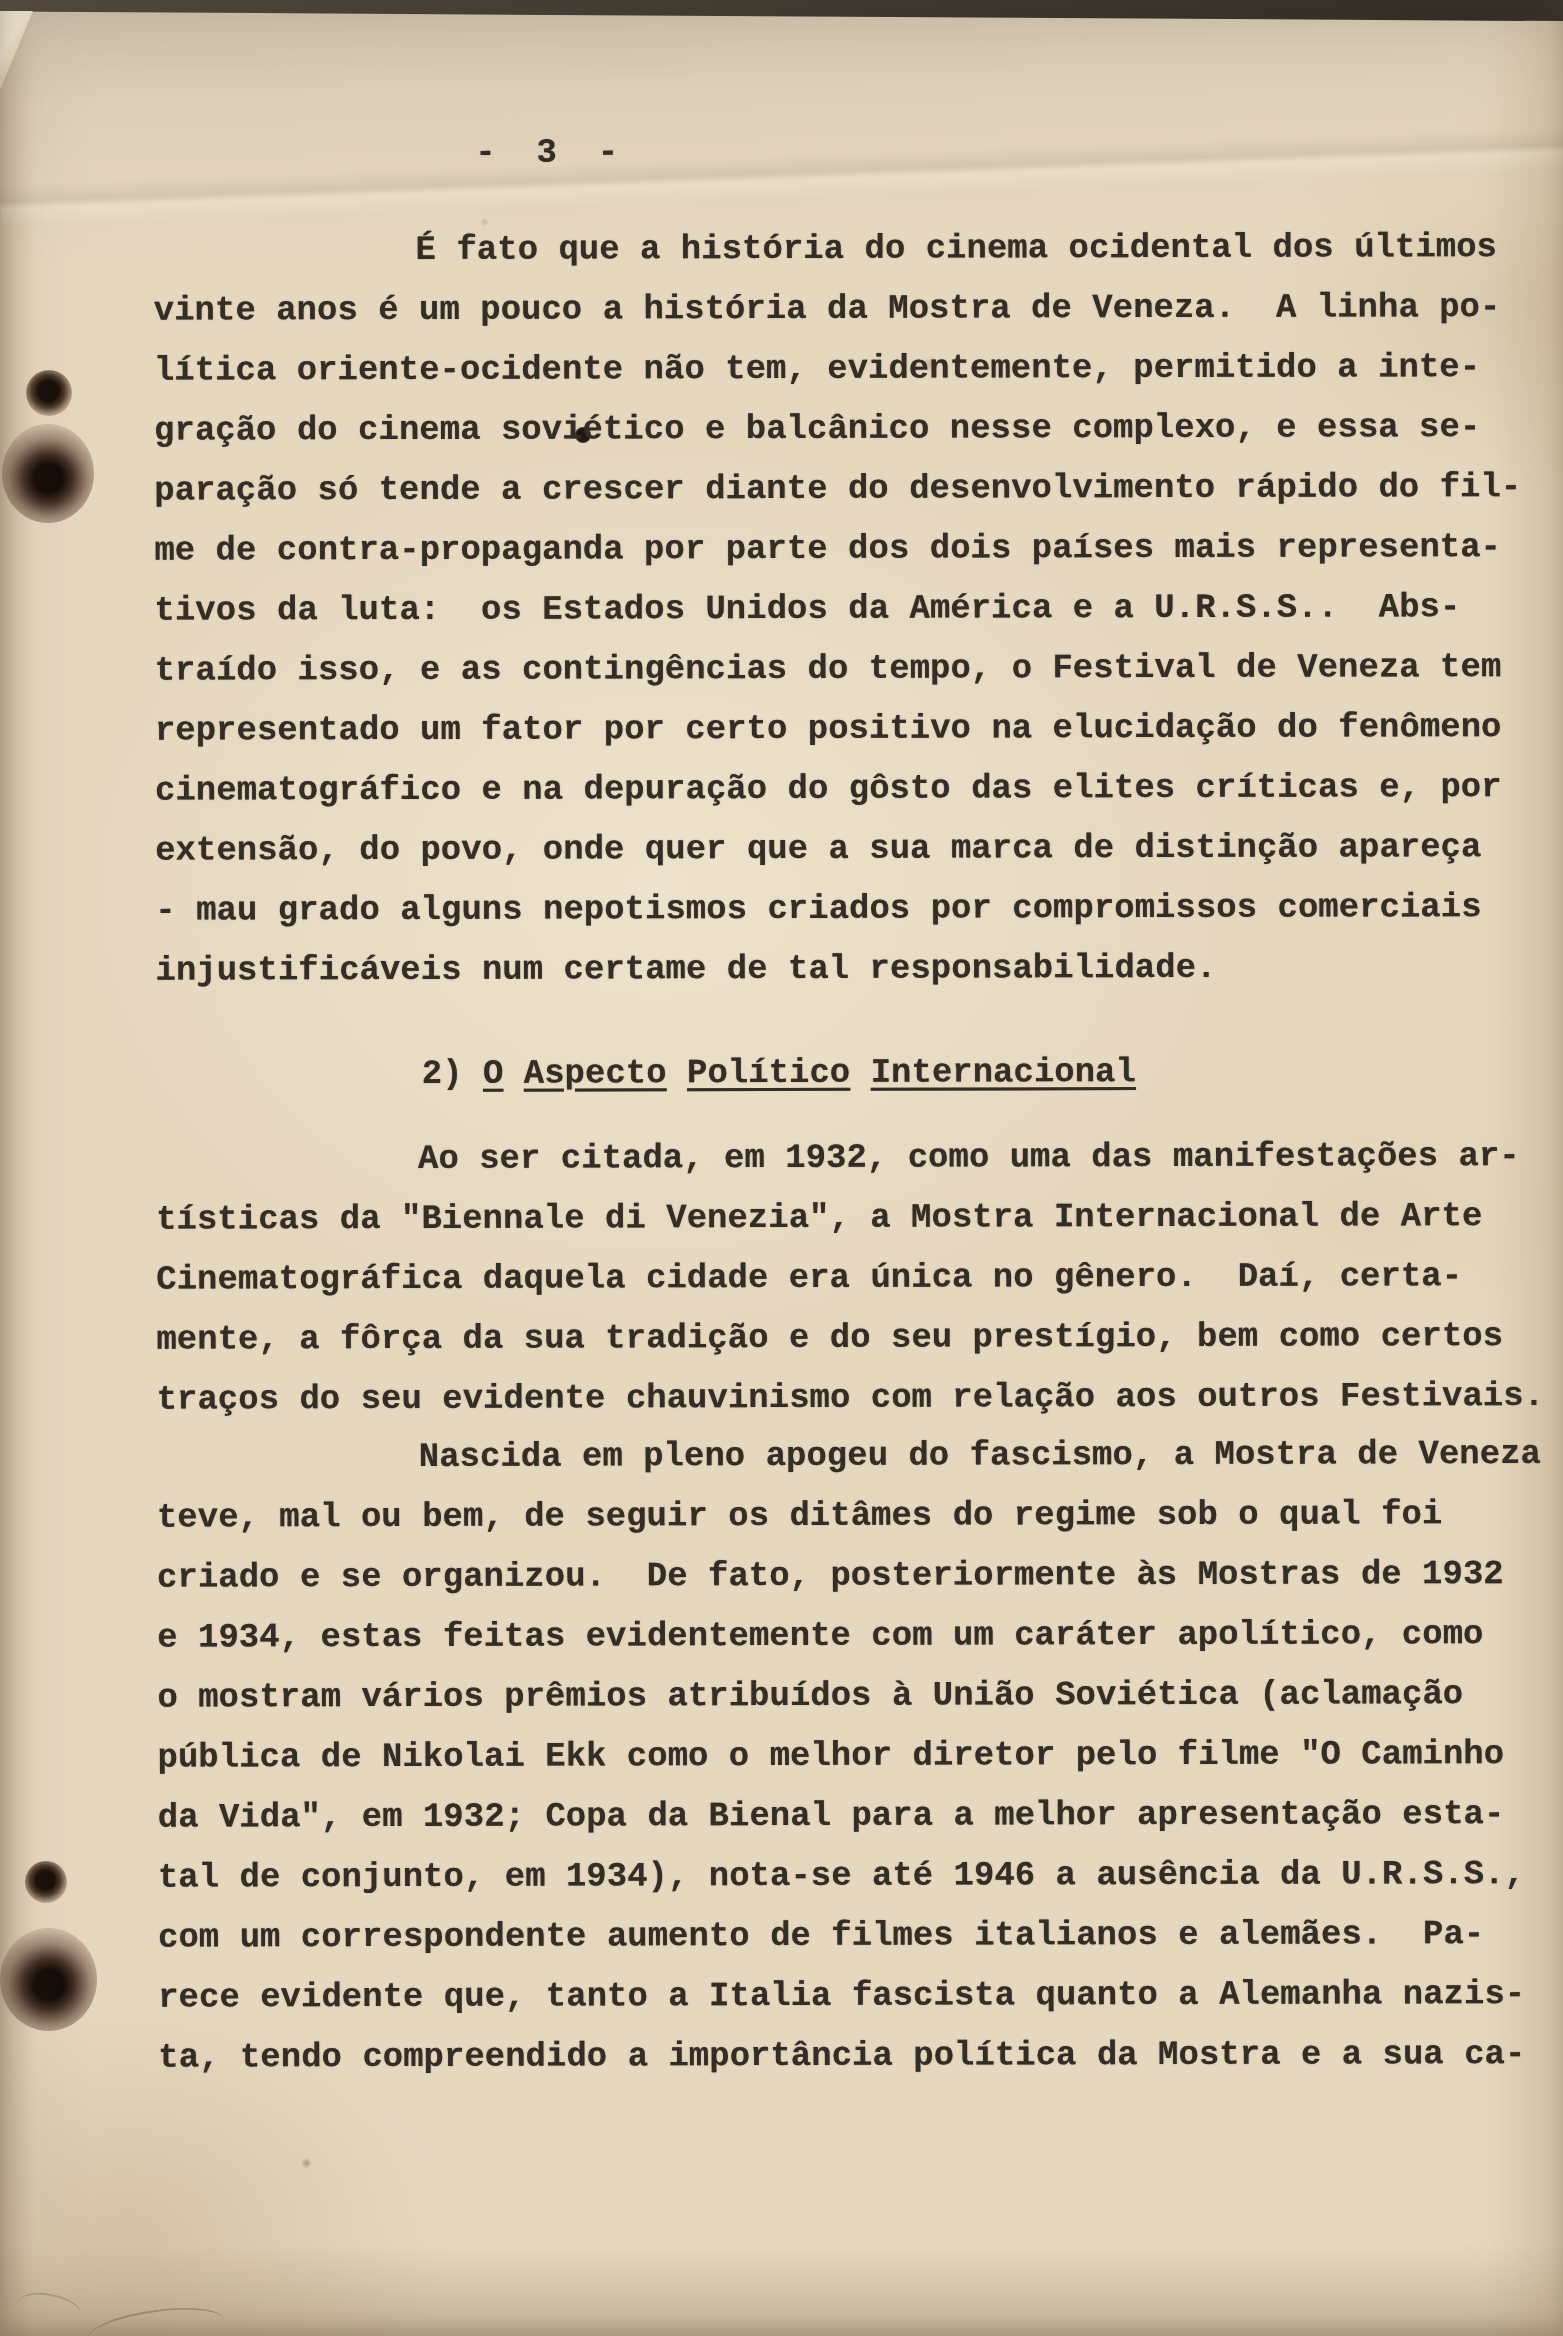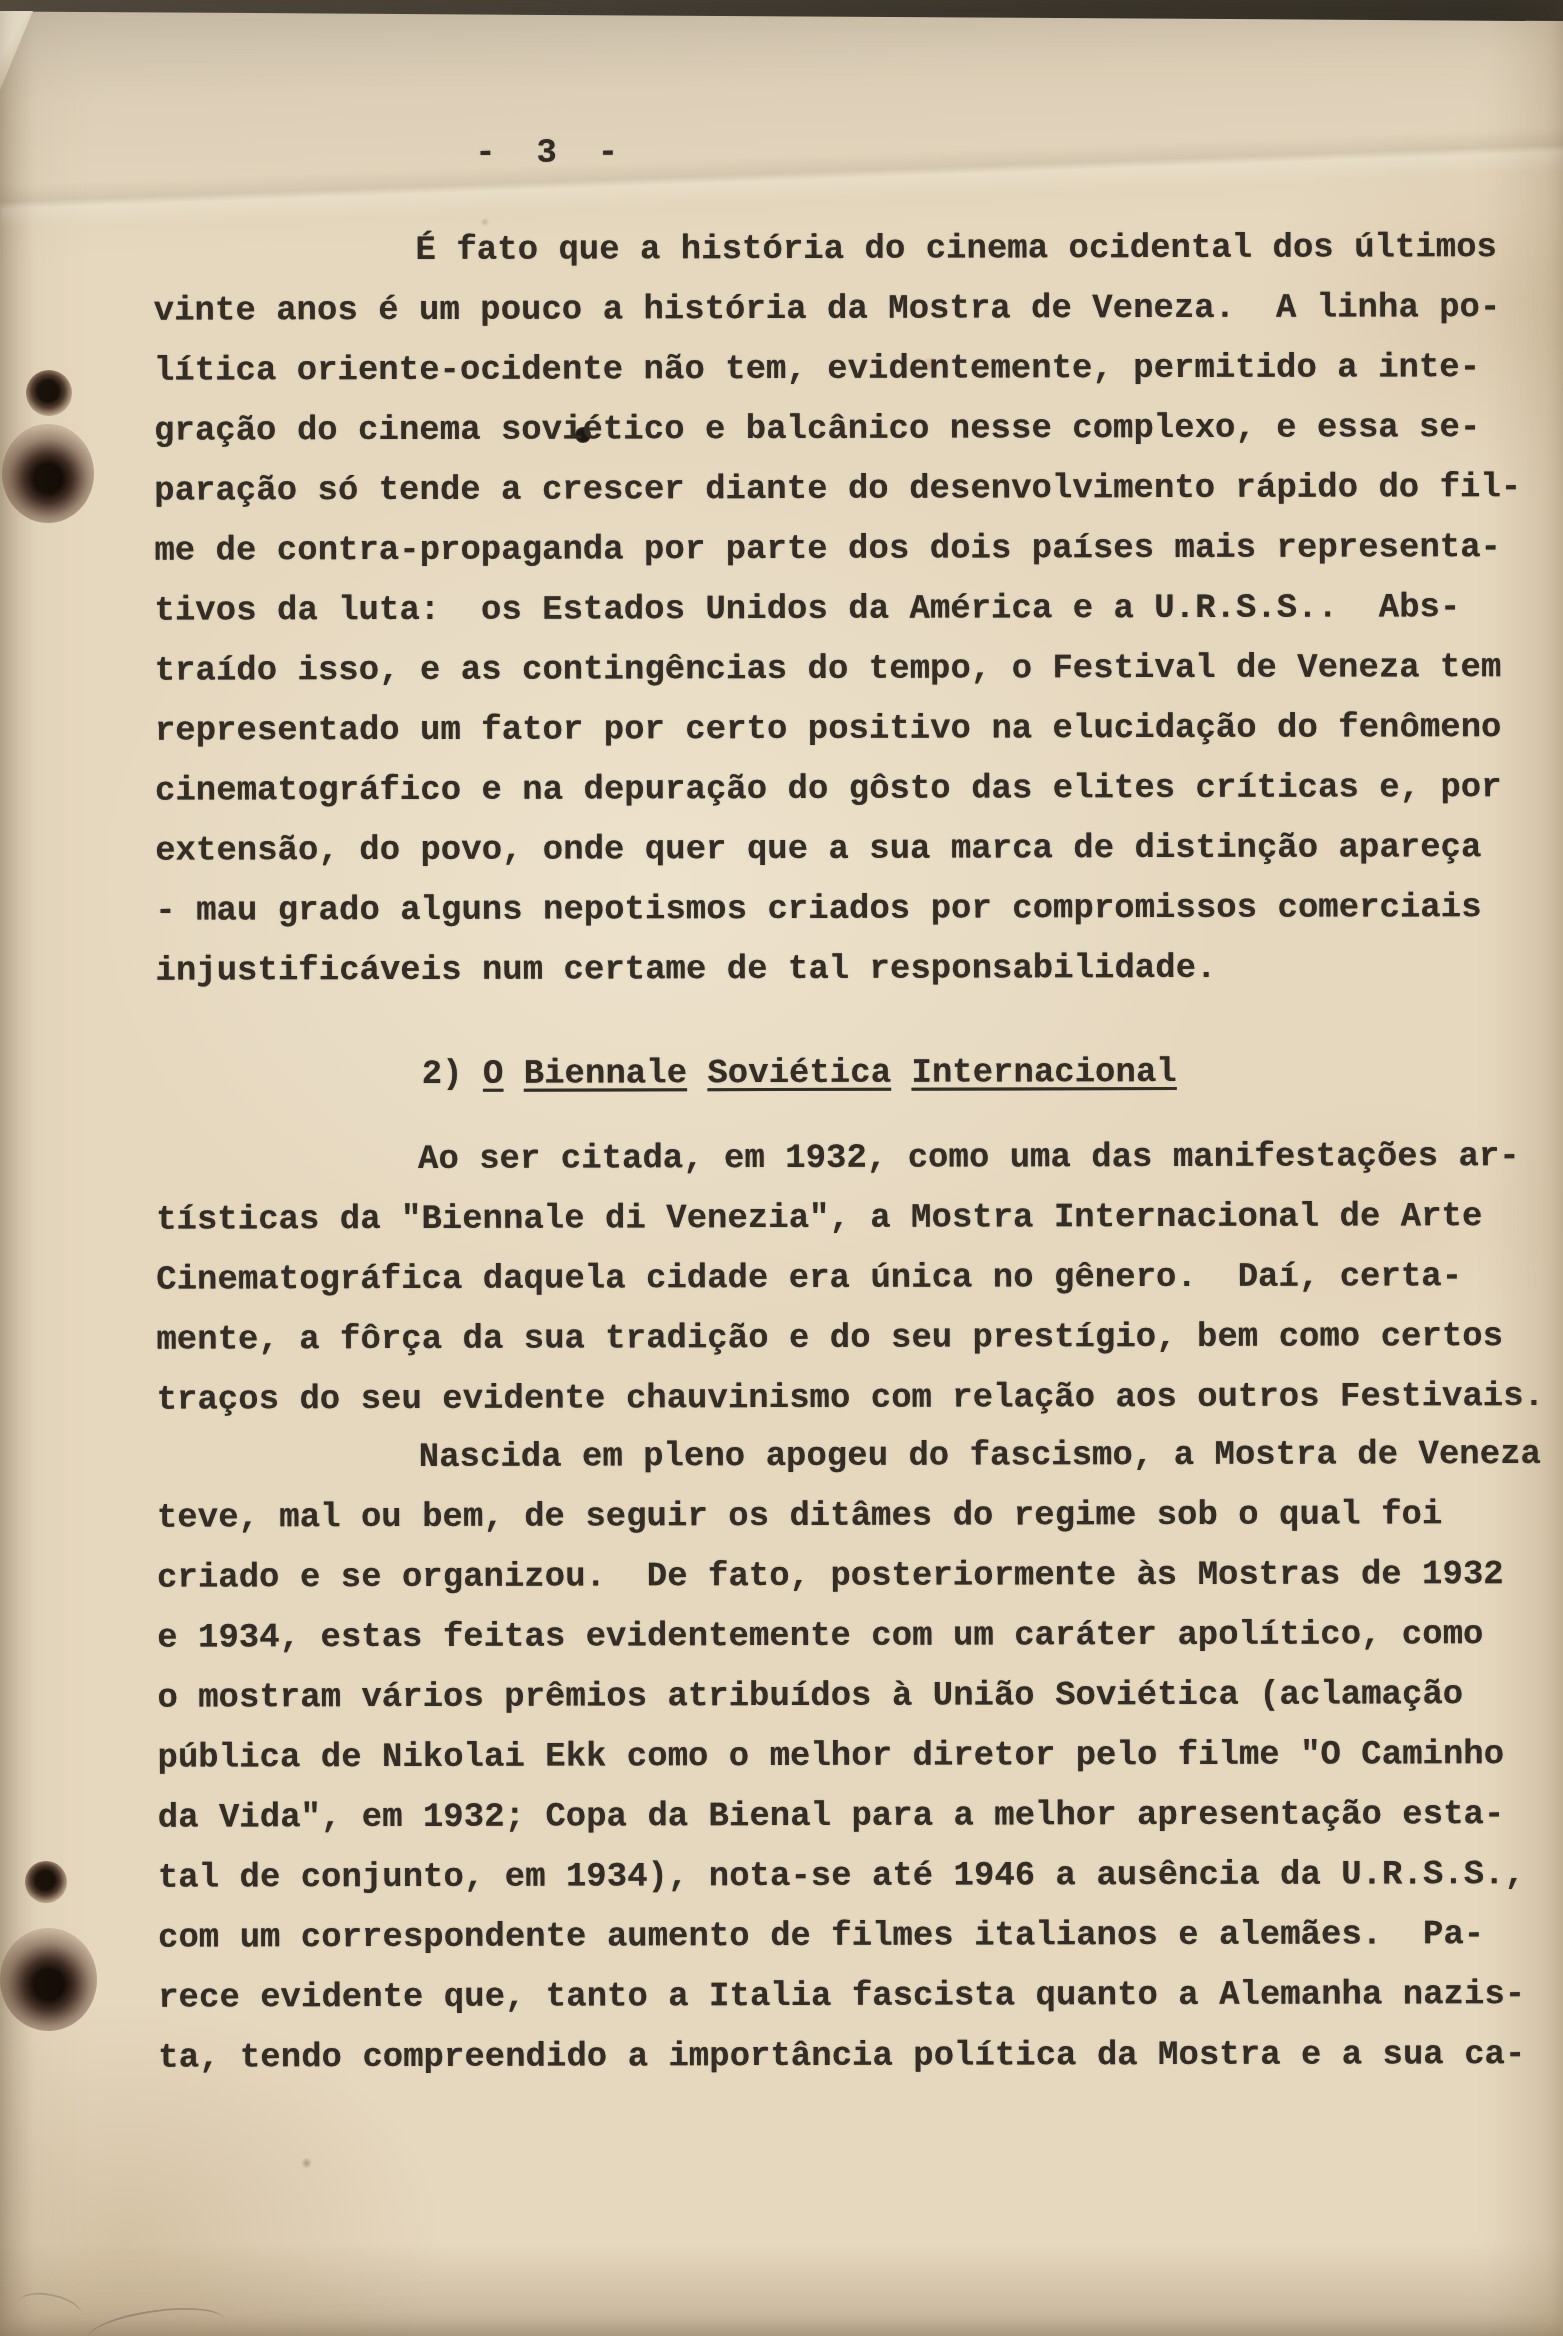--- a/index.html
+++ b/index.html
@@ -107,21 +107,21 @@
   <div class="burn large" style="left:0px;top:1928px;width:97px;height:103px;"></div>
   <div class="ink-dot" style="left:575px;top:427px;width:15.6px;height:15.6px;"></div>
   <div class="scribble" style="left:87px;top:2310px;width:138px;height:37px;transform:rotate(-8deg);"></div>
   <div class="scribble" style="left:18.4px;top:2294px;width:64px;height:27.5px;transform:rotate(12deg);border-top-color:rgba(95,88,78,0.30);"></div>
 
   <div class="typed-layer">
     <div class="page-number">-  3  -</div>
 
     <div class="para para1 indent-first"><div class="line">É fato que a história do cinema ocidental dos últimos</div><div class="line">vinte anos é um pouco a história da Mostra de Veneza.  A linha po-</div><div class="line">lítica oriente-ocidente não tem, evidentemente, permitido a inte-</div><div class="line">gração do cinema soviético e balcânico nesse complexo, e essa se-</div><div class="line">paração só tende a crescer diante do desenvolvimento rápido do fil-</div><div class="line">me de contra-propaganda por parte dos dois países mais representa-</div><div class="line">tivos da luta:  os Estados Unidos da América e a U.R.S.S..  Abs-</div><div class="line">traído isso, e as contingências do tempo, o Festival de Veneza tem</div><div class="line">representado um fator por certo positivo na elucidação do fenômeno</div><div class="line">cinematográfico e na depuração do gôsto das elites críticas e, por</div><div class="line">extensão, do povo, onde quer que a sua marca de distinção apareça</div><div class="line">- mau grado alguns nepotismos criados por compromissos comerciais</div><div class="line">injustificáveis num certame de tal responsabilidade.</div></div>
 
-    <div class="heading"><span>2) </span><span><span class="uw">O</span> <span class="uw">Biennale</span> <span class="uw">Soviética</span> <span class="uw">Internacional</span></span></div>
+    <div class="heading"><span>2) </span><span><span class="uw">O</span> <span class="uw">Aspecto</span> <span class="uw">Político</span> <span class="uw">Internacional</span></span></div>
 
     <div class="para para2 indent-first"><div class="line">Ao ser citada, em 1932, como uma das manifestações ar-</div><div class="line">tísticas da "Biennale di Venezia", a Mostra Internacional de Arte</div><div class="line">Cinematográfica daquela cidade era única no gênero.  Daí, certa-</div><div class="line">mente, a fôrça da sua tradição e do seu prestígio, bem como certos</div><div class="line">traços do seu evidente chauvinismo com relação aos outros Festivais.</div></div>
 
     <div class="para para3 indent-first"><div class="line">Nascida em pleno apogeu do fascismo, a Mostra de Veneza</div><div class="line">teve, mal ou bem, de seguir os ditâmes do regime sob o qual foi</div><div class="line">criado e se organizou.  De fato, posteriormente às Mostras de 1932</div><div class="line">e 1934, estas feitas evidentemente com um caráter apolítico, como</div><div class="line">o mostram vários prêmios atribuídos à União Soviética (aclamação</div><div class="line">pública de Nikolai Ekk como o melhor diretor pelo filme "O Caminho</div><div class="line">da Vida", em 1932; Copa da Bienal para a melhor apresentação esta-</div><div class="line">tal de conjunto, em 1934), nota-se até 1946 a ausência da U.R.S.S.,</div><div class="line">com um correspondente aumento de filmes italianos e alemães.  Pa-</div><div class="line">rece evidente que, tanto a Italia fascista quanto a Alemanha nazis-</div><div class="line">ta, tendo compreendido a importância política da Mostra e a sua ca-</div></div>
   </div>
 
   <div class="vignette"></div>
 </div>
 
 

